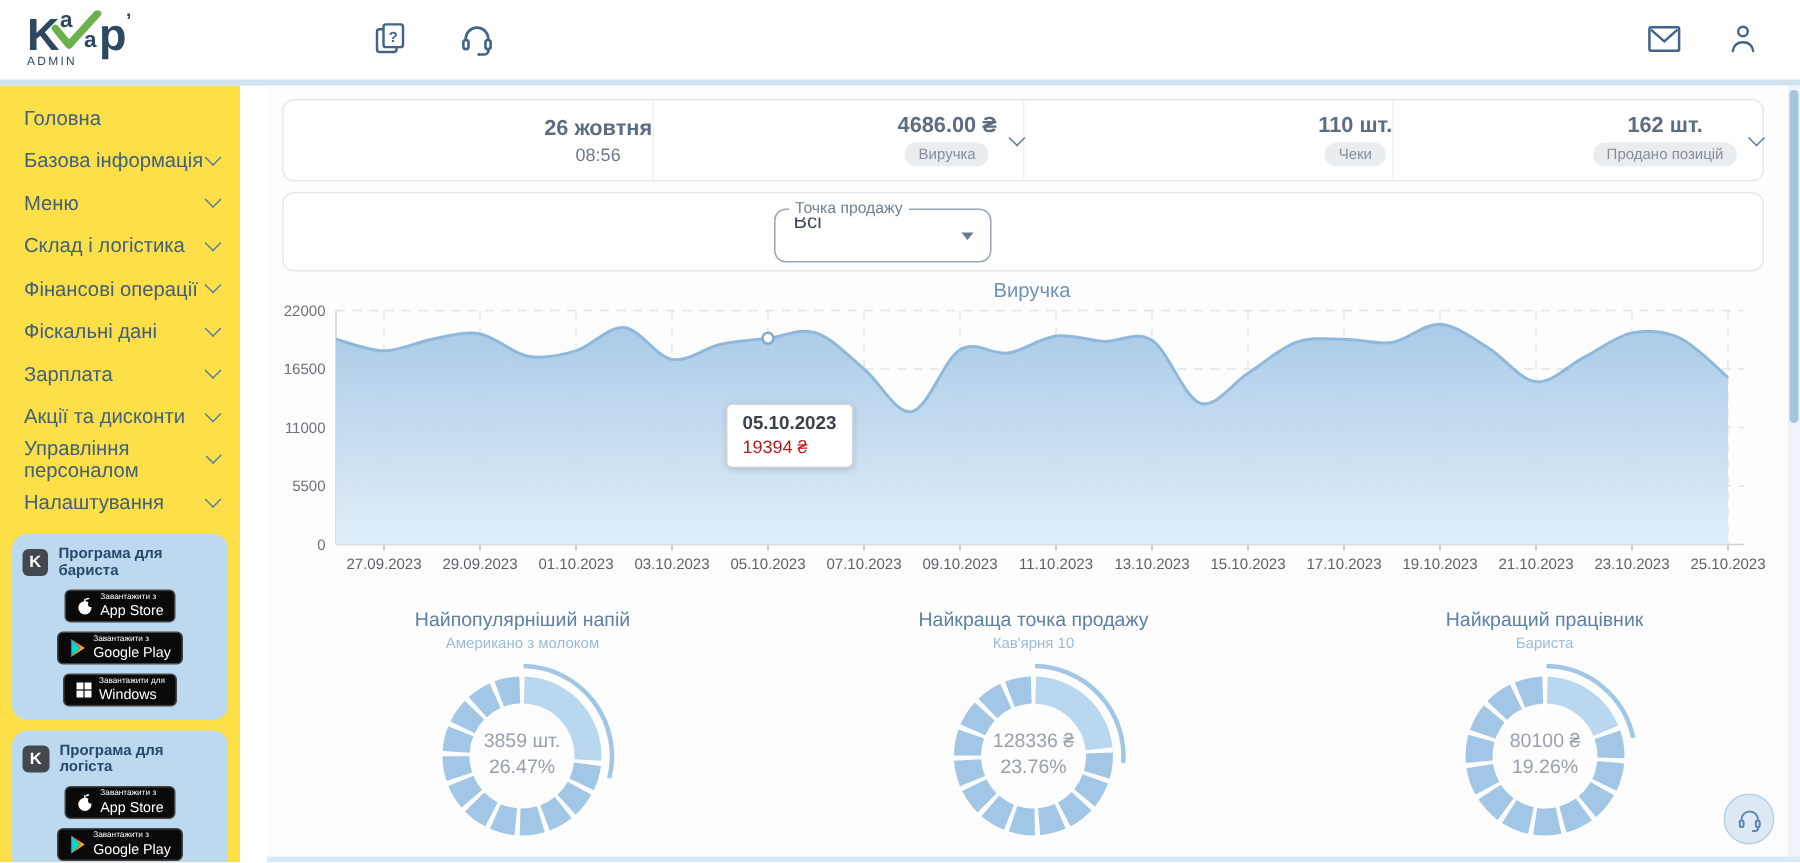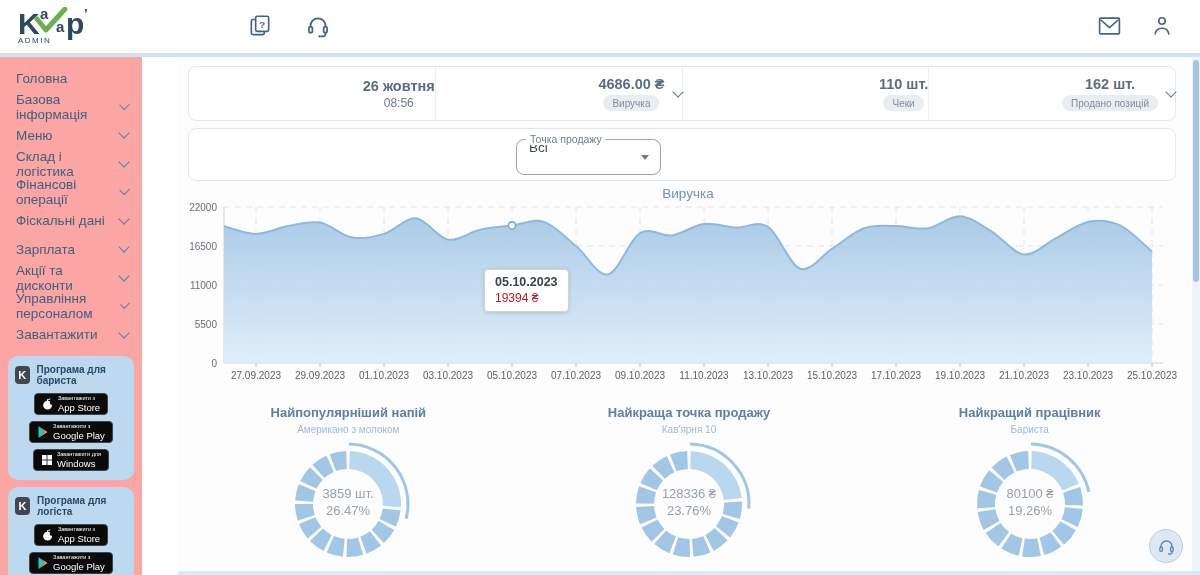--- a/index.html
+++ b/index.html
@@ -16,21 +16,21 @@
   .logo-a1{position:absolute;left:22px;top:-2px;font-size:15px;font-weight:bold;color:#2d4960}
   .logo-check{position:absolute;left:16px;top:0}
   .logo-a2{position:absolute;left:38px;top:11px;font-size:15px;font-weight:bold;color:#2d4960}
   .logo-p{position:absolute;left:48px;top:0;font-size:30px;font-weight:bold;color:#2d4960}
   .logo-mark{position:absolute;left:66px;top:-1px;font-size:13px;font-weight:bold;color:#2d4960}
   .logo-sub{font-size:8px;letter-spacing:1.5px;color:#2d4960;margin-top:-3px}
   .tb-btn{position:absolute;top:13px;background:none;border:none;cursor:pointer;padding:0;line-height:0}
   .tb-help{left:247px}.tb-support{left:305px}.tb-mail{left:1097px;top:15px}.tb-user{left:1150px;top:14px}
 
   
-  .sidebar{position:absolute;left:0;top:57px;width:142px;height:518px;background:#fca5a5;overflow:hidden}
+  .sidebar{position:absolute;left:0;top:57px;width:160px;height:518px;background:#fde047;overflow:hidden}
   .nav{padding-top:7px}
   .nav-item{height:28.5px;padding:0 14px 0 16px;display:flex;justify-content:space-between;align-items:center;cursor:pointer;font-size:13.5px;color:#40607e}
   .chev{width:8px;height:8px;border-right:1.7px solid #5d7da0;border-bottom:1.7px solid #5d7da0;transform:rotate(45deg);display:inline-block;margin-top:-4px}
   .promo{background:#bcd9ef;border-radius:10px;margin:7px 8px 0 8px;padding:8px 7px 9px 7px}
   .promo-head{display:flex;align-items:center;gap:7px;margin-bottom:7px}
   .promo-kicon{width:18px;height:18px;border-radius:4px;background:#43484e;color:#fff;font-size:11px;font-weight:bold;display:flex;align-items:center;justify-content:center}
   .promo-title{font-size:10px;font-weight:bold;color:#27496b}
   .badge-row{display:flex;gap:6px;justify-content:center;flex-wrap:wrap}
   .store-badge{height:22px;background:#0a0a0a;border-radius:4px;display:flex;align-items:center;gap:4px;padding:0 7px;cursor:pointer;border:1px solid #444}
   .store-badge .b-txt{display:flex;flex-direction:column;justify-content:center;line-height:1}
@@ -58,21 +58,21 @@
   .sel-2{left:509px;width:155px}
 
   .chart-title{position:absolute;left:10px;top:129px;width:1000px;text-align:center;font-size:13.5px;color:#6e93b8}
   .chart-wrap{position:absolute;left:10px;top:140px;width:1000px;height:192px}
   .tooltip{position:absolute;background:#fff;border:1px solid #d0d3d7;border-radius:4px;padding:5px 10px 6px 10px;box-shadow:0 1px 4px rgba(0,0,0,.14);z-index:4}
   .tt-date{font-size:12.5px;font-weight:bold;color:#3a424c}
   .tt-val{font-size:12px;color:#b91c1c;margin-top:2px}
 
   .donut-row{position:absolute;left:0;top:348px;width:1022px;display:flex}
   .donut-card{flex:1;text-align:center}
-  .donut-title{font-size:13px;color:#5d80a5;font-weight:bold}
+  .donut-title{font-size:13px;color:#5d80a5;font-weight:normal}
   .donut-sub{font-size:10px;color:#99bcdb;margin-top:4px}
   .donut-svg{margin-top:6px}
 
   .fab{position:absolute;left:971px;top:472px;width:34px;height:34px;border-radius:50%;background:#dcE9f5;border:1px solid #b9cfe3;cursor:pointer;display:flex;align-items:center;justify-content:center;line-height:0}
 
   
   .v-scroll{position:absolute;right:0;top:57px;width:8px;height:514px;background:#eef4f9;z-index:6}
   .v-thumb{position:absolute;right:1px;top:3px;width:6px;height:222px;border-radius:3px;background:#a3c6e0}
   .bottom-strip{position:absolute;left:178px;bottom:0;width:1022px;height:4px;background:#d9e9f5;z-index:6}
 </style>
@@ -159,21 +159,21 @@
         </div>
         <div class="nav-item">
           <span>Акції та дисконти</span>
           <span class="chev"></span>
         </div>
         <div class="nav-item">
           <span>Управління персоналом</span>
           <span class="chev"></span>
         </div>
         <div class="nav-item">
-          <span>Завантажити</span>
+          <span>Налаштування</span>
           <span class="chev"></span>
         </div>
       </nav>
     <div id="promo-area">
         <div class="promo">
           <div class="promo-head">
             <span class="promo-kicon">K</span>
             <span class="promo-title">Програма для бариста</span>
           </div>
           <div class="badge-row">

